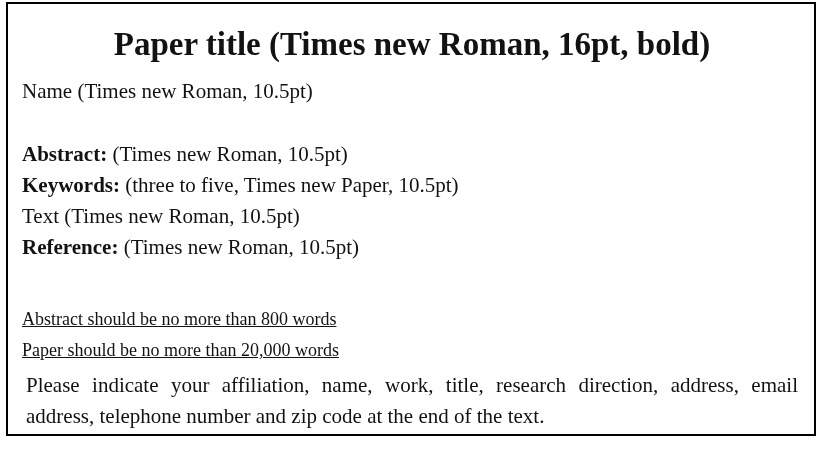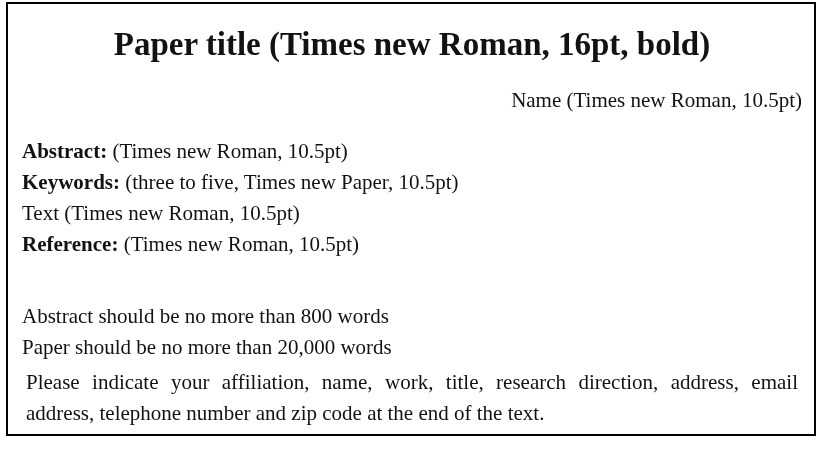--- a/index.html
+++ b/index.html
@@ -27,41 +27,42 @@
     padding: 20px 12px 0 14px;
   }
   .doc-title {
     font-size: 33px;
     font-weight: bold;
     line-height: 40px;
     text-align: center;
     white-space: nowrap;
   }
   .author-line {
-    margin-top: 21px;
+    margin-top: 12px;
     font-size: 21px;
     line-height: 31px;
-    text-align: right;
+    text-align: left;
   }
   .fields {
-    margin-top: 20px;
+    margin-top: 32px;
   }
   .field-line {
     font-size: 21px;
     line-height: 31px;
   }
   .field-label {
     font-weight: bold;
   }
   .notes {
     margin-top: 41px;
   }
   .note-line {
-    font-size: 21px;
+    font-size: 18px;
     line-height: 31px;
+    text-decoration: underline;
   }
   .closing-note {
     font-size: 21px;
     line-height: 31px;
     text-align: justify;
     margin: 4px;
   }
 </style>
 </head>
 <body>

